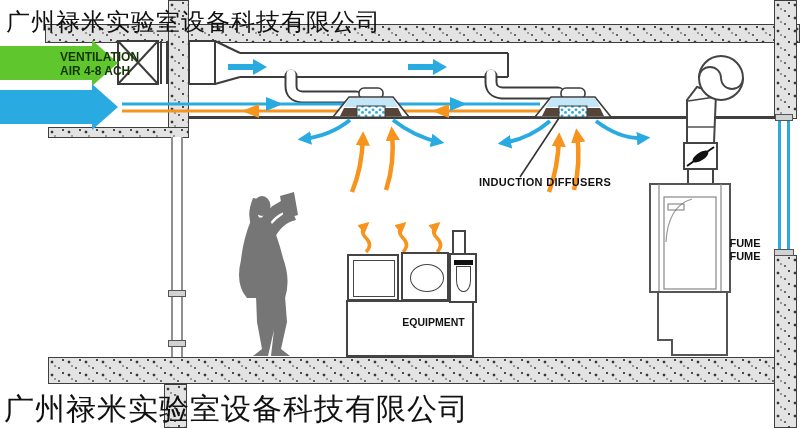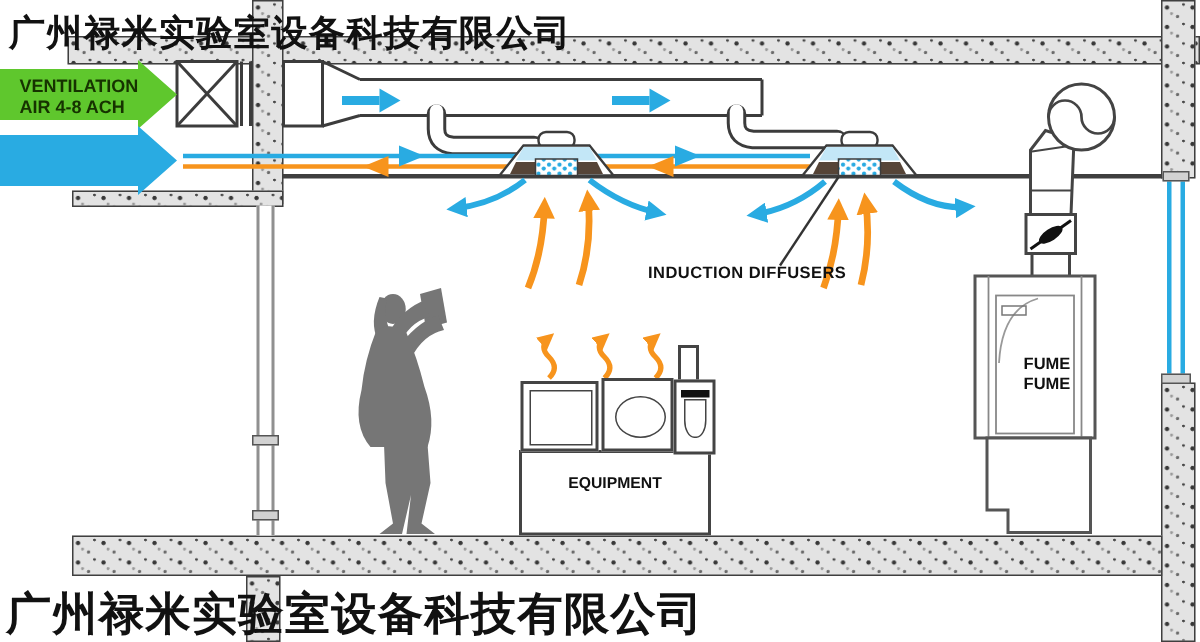--- a/index.html
+++ b/index.html
@@ -13,22 +13,22 @@
   .abs{position:absolute;}
   .concrete{background-color:var(--concrete);
     background-image:
       radial-gradient(circle at 3px 4px,#383838 1.2px,transparent 1.7px),
       radial-gradient(circle at 10px 10px,#6a6a6a .9px,transparent 1.3px),
       radial-gradient(circle at 14px 2px,#474747 .7px,transparent 1.1px),
       radial-gradient(circle at 6px 8px,#9a9a9a .8px,transparent 1.2px);
     background-size:17px 13px;
     border:1.6px solid var(--line);box-sizing:border-box;}
   .outline{border:2px solid #444;background:#fff;box-sizing:border-box;}
-  .cn{color:#111;font-weight:bold;letter-spacing:1px;white-space:nowrap;}
-  .lbl{color:#111;font-weight:bold;}
+  .cn{color:#111;font-weight:normal;letter-spacing:1px;white-space:nowrap;}
+  .lbl{color:#111;font-weight:bold;margin-left:47px;}
   svg{position:absolute;left:0;top:0;}
   .cap{background:#d2d2d2;border:1px solid #555;box-sizing:border-box;}
 </style>
 </head>
 <body>
 
 <div id="stage">
 
   <div class="abs concrete" style="left:45px;top:24px;width:755px;height:19px;"></div>
   <div class="abs concrete" style="left:168px;top:0;width:21px;height:136px;"></div>

